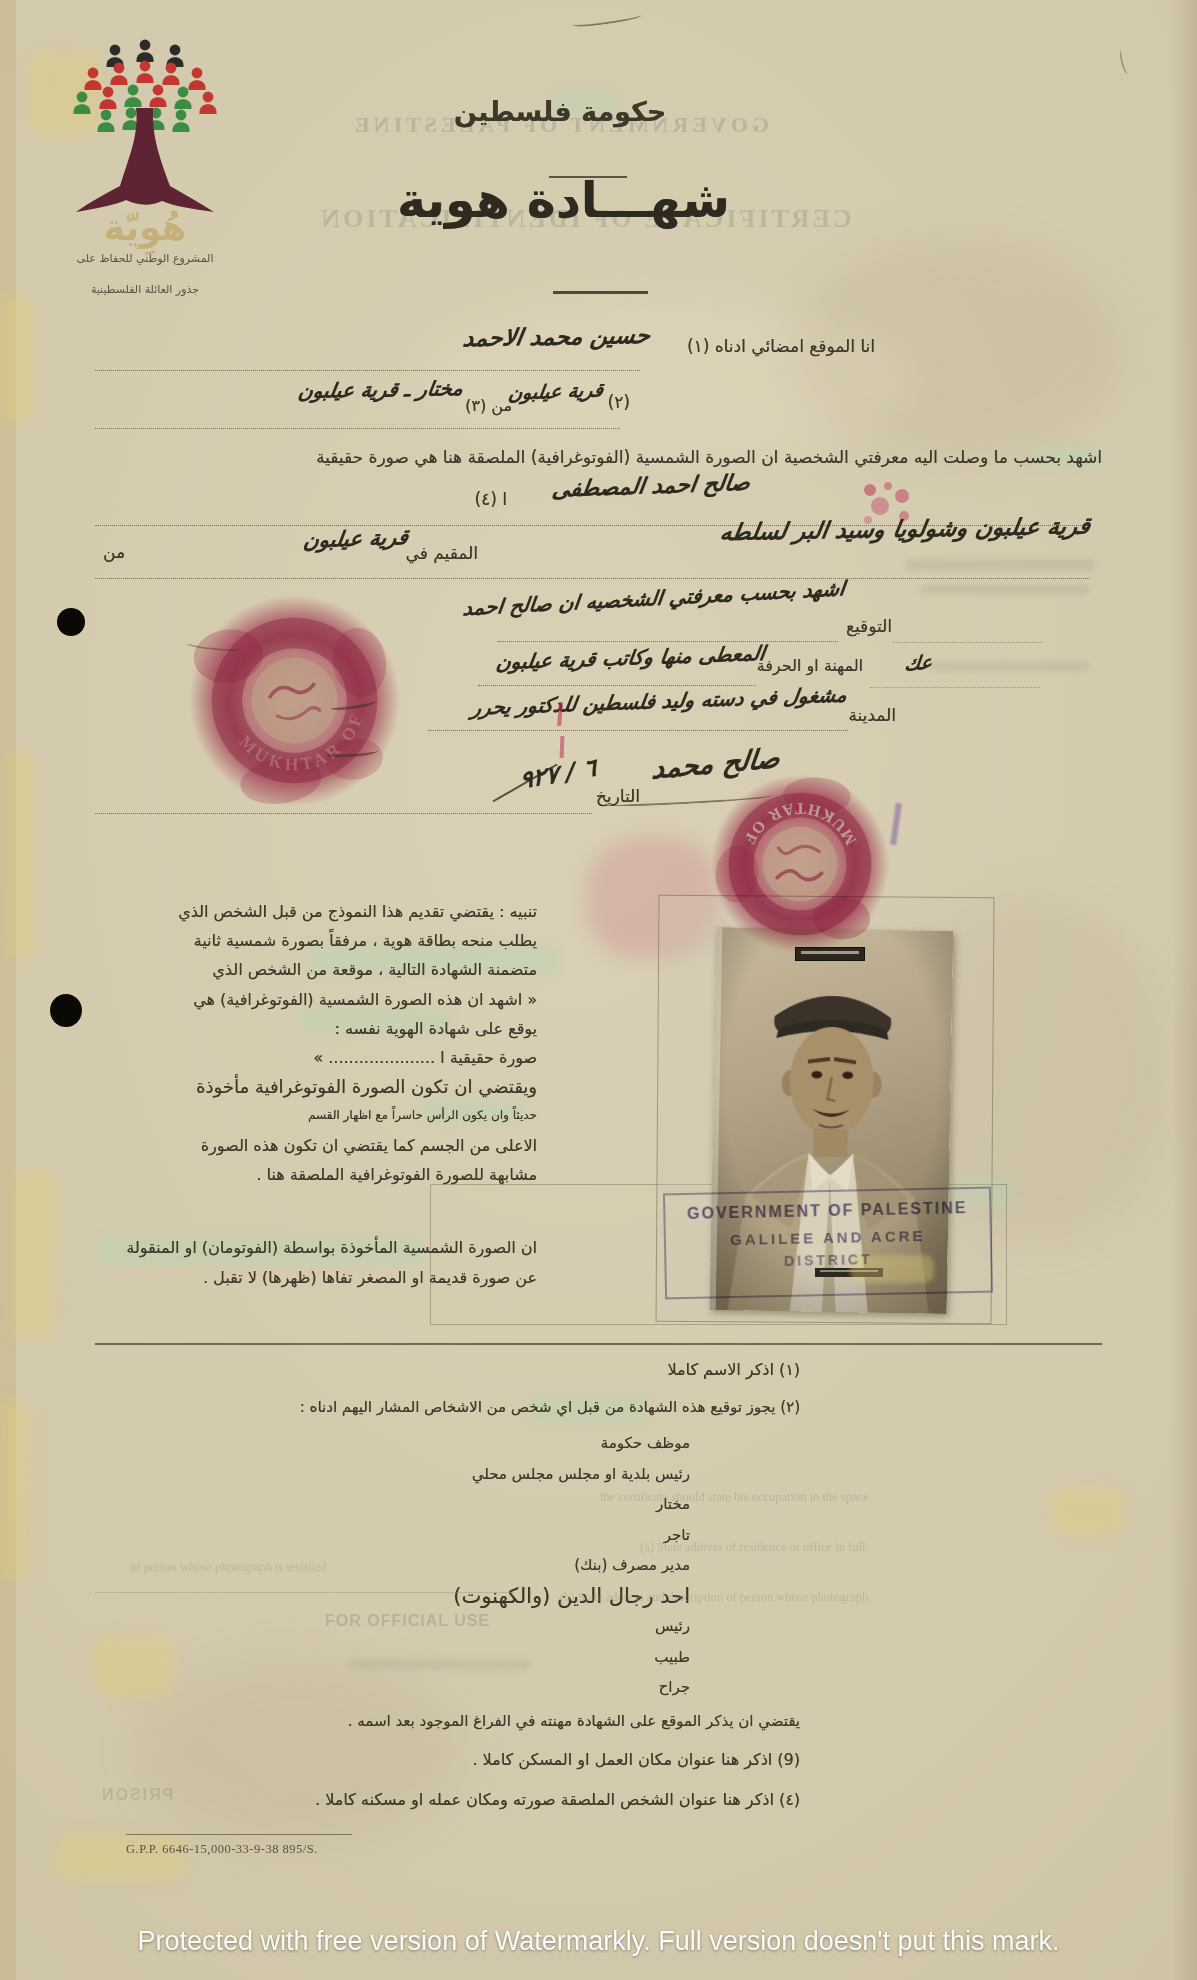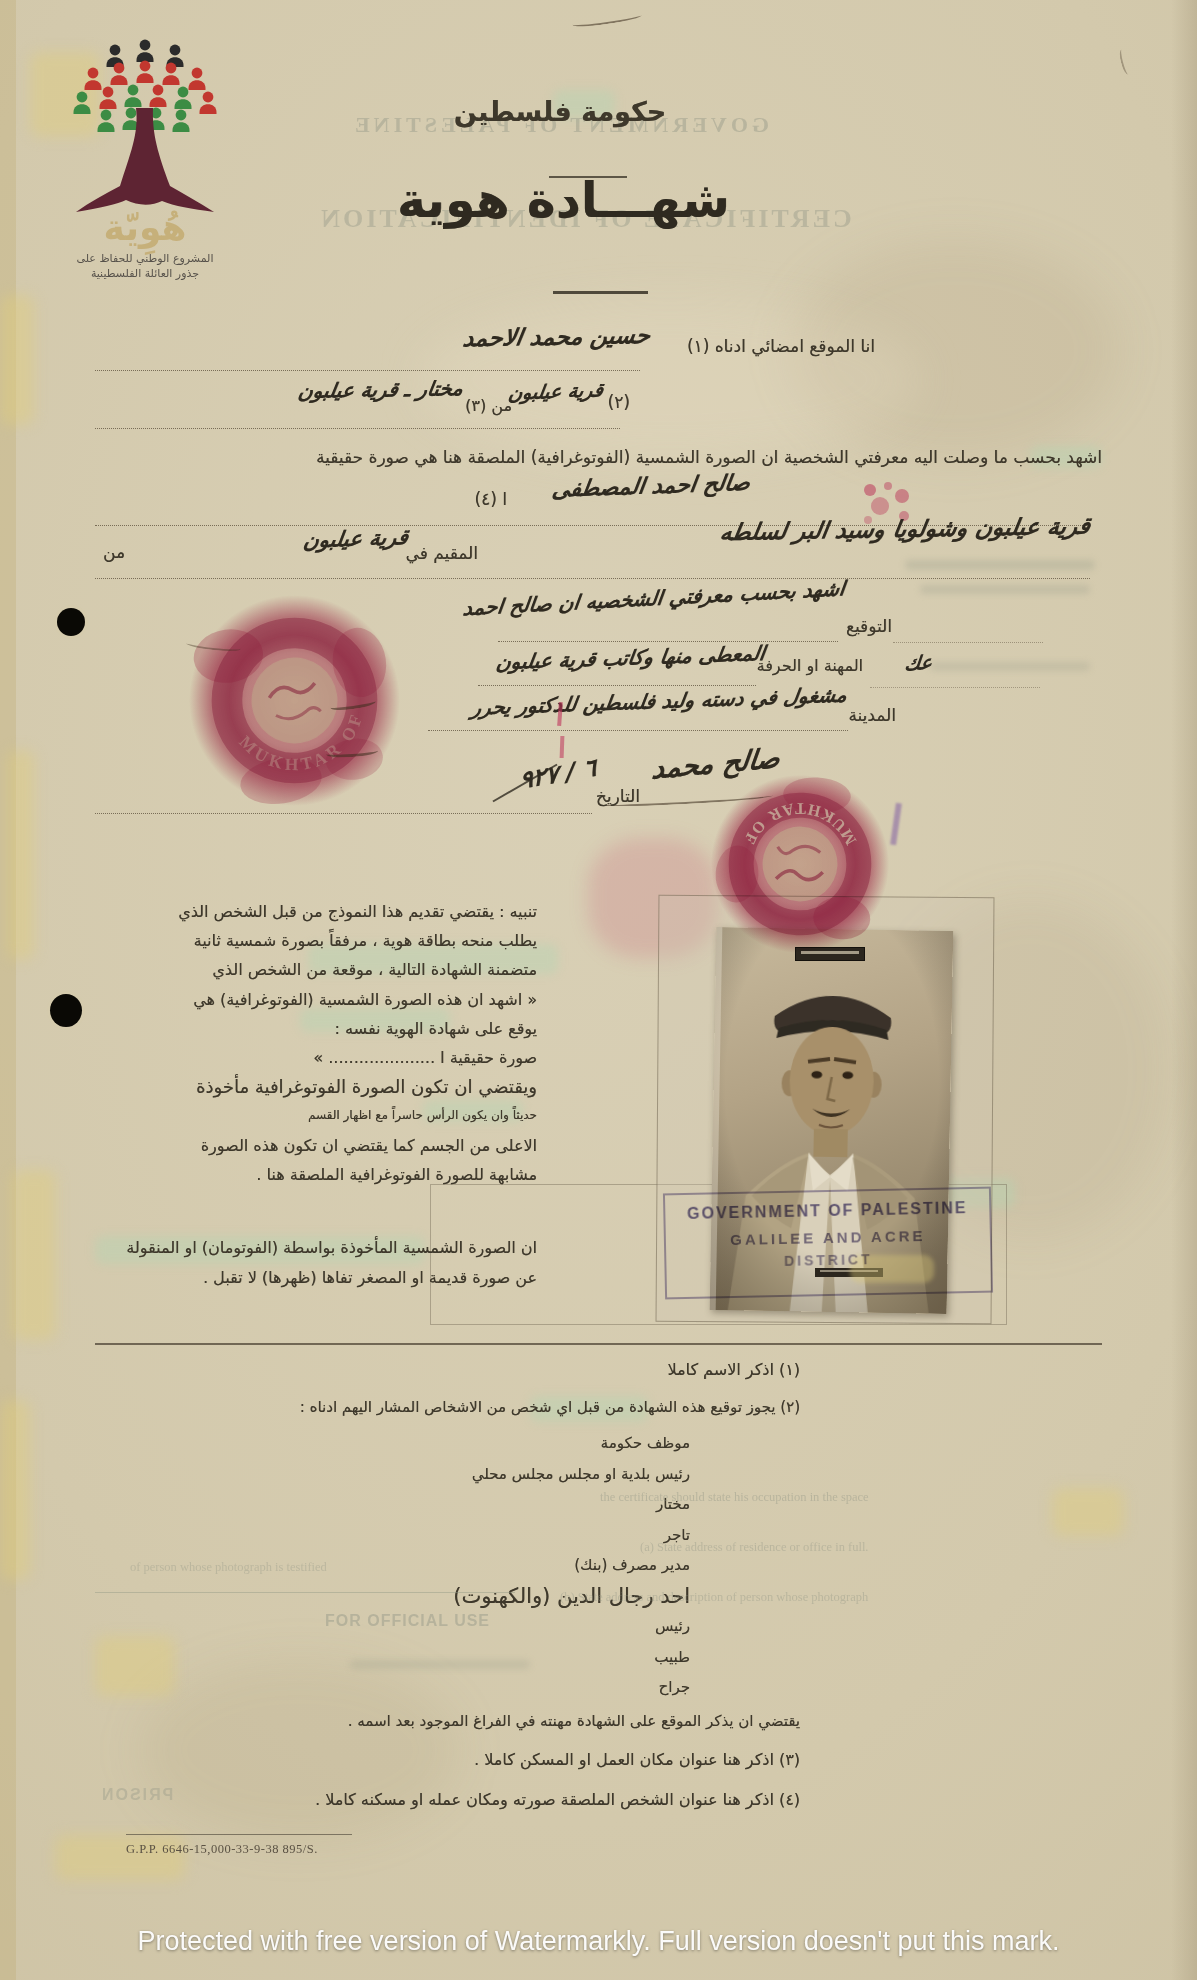--- a/index.html
+++ b/index.html
@@ -75,21 +75,21 @@
       <use href="#pp" x="148" y="61" fill="#c2372f"></use>
       <use href="#pp" x="46" y="79" fill="#3c8c44"></use>
       <use href="#pp" x="71" y="77" fill="#3c8c44"></use>
       <use href="#pp" x="96" y="77" fill="#3c8c44"></use>
       <use href="#pp" x="121" y="79" fill="#3c8c44"></use>
       <path d="M76,72 C79,98 70,118 60,150 L110,150 C98,118 92,98 93,72 Z" fill="#5e2433"></path>
       <path d="M60,150 C45,158 30,166 16,176 C40,172 58,168 66,164 C78,170 92,170 102,165 C114,170 132,173 154,176 C138,166 124,158 110,150 Z" fill="#5e2433"></path>
     </svg>
     <div class="ar" style="font-size:36px;font-weight:bold;color:#c6b07a;line-height:1.0;margin-top:-6px;">هُوِيّة</div>
     <div class="ar" style="font-size:11px;color:#56514a;margin-top:6px;">المشروع الوطني للحفاظ على</div>
-    <div class="ar" style="font-size:11px;color:#56514a;margin-top:2px;">جذور العائلة الفلسطينية</div>
+    <div class="ar" style="font-size:11px;color:#56514a;margin-top:18px;">جذور العائلة الفلسطينية</div>
   </div>
 
   <div class="abs hole" style="left:57px;top:608px;width:28px;height:28px;"></div>
   <div class="abs hole" style="left:50px;top:994px;width:32px;height:33px;"></div>
 
   <div class="abs squig" style="left:572px;top:16px;width:70px;transform:rotate(-8deg);"></div>
   <div class="abs squig" style="left:1112px;top:58px;width:26px;transform:rotate(75deg);opacity:.6;"></div>
 
   <div class="abs bleed mir" style="left:280px;top:112px;width:560px;text-align:center;font-size:22px;font-weight:bold;letter-spacing:4px;opacity:.8;">GOVERNMENT OF PALESTINE</div>
   <div class="abs bleed mir" style="left:290px;top:204px;width:590px;text-align:center;font-size:26px;font-weight:bold;letter-spacing:3px;opacity:.75;">CERTIFICATE OF IDENTIFICATION</div>
@@ -297,21 +297,21 @@
     <div class="ar printed" style="font-size:15px;line-height:30.5px;text-align:right;">رئيس بلدية او مجلس مجلس محلي</div>
     <div class="ar printed" style="font-size:15px;line-height:30.5px;text-align:right;">مختار</div>
     <div class="ar printed" style="font-size:15px;line-height:30.5px;text-align:right;">تاجر</div>
     <div class="ar printed" style="font-size:15px;line-height:30.5px;text-align:right;">مدير مصرف (بنك)</div>
     <div class="ar printed" style="font-size:21px;line-height:30.5px;text-align:right;">احد رجال الدين (والكهنوت)</div>
     <div class="ar printed" style="font-size:15px;line-height:30.5px;text-align:right;">رئيس</div>
     <div class="ar printed" style="font-size:15px;line-height:30.5px;text-align:right;">طبيب</div>
     <div class="ar printed" style="font-size:15px;line-height:30.5px;text-align:right;">جراح</div>
   </div>
   <div class="abs ar printed" style="left:300px;top:1712px;width:500px;text-align:right;font-size:15px;">يقتضي ان يذكر الموقع على الشهادة مهنته في الفراغ الموجود بعد اسمه .</div>
-  <div class="abs ar printed" style="left:300px;top:1750px;width:500px;text-align:right;font-size:16px;">(٣) اذكر هنا عنوان مكان العمل او المسكن كاملا .</div>
+  <div class="abs ar printed" style="left:300px;top:1750px;width:500px;text-align:right;font-size:16px;">(9) اذكر هنا عنوان مكان العمل او المسكن كاملا .</div>
   <div class="abs ar printed" style="left:300px;top:1790px;width:500px;text-align:right;font-size:16px;">(٤) اذكر هنا عنوان الشخص الملصقة صورته ومكان عمله او مسكنه كاملا .</div>
 
   <div class="abs bleed" style="left:600px;top:1490px;font-size:12.5px;opacity:.8;">the certificate should state his occupation in the space</div>
   <div class="abs bleed" style="left:640px;top:1540px;font-size:12.5px;opacity:.75;">(a) State address of residence or office in full.</div>
   <div class="abs bleed" style="left:560px;top:1590px;font-size:12.5px;opacity:.75;">(b) State address and description of person whose photograph</div>
   <div class="abs bleed" style="left:130px;top:1560px;font-size:12.5px;opacity:.7;">of person whose photograph is testified</div>
   <div class="abs" style="left:95px;top:1592px;width:420px;height:1px;background:rgba(147,152,134,.45);"></div>
   <div class="abs bleed label-en" style="left:325px;top:1612px;font-size:16px;font-weight:bold;letter-spacing:1px;opacity:.85;font-family:'Liberation Sans',sans-serif;">FOR OFFICIAL USE</div>
   <div class="abs bleed mir label-en" style="left:100px;top:1786px;font-size:16px;font-weight:bold;letter-spacing:2px;opacity:.7;font-family:'Liberation Sans',sans-serif;">PRISON</div>
   <div class="abs" style="left:905px;top:560px;width:190px;height:10px;background:rgba(150,155,135,.3);filter:blur(3px);border-radius:5px;"></div>

